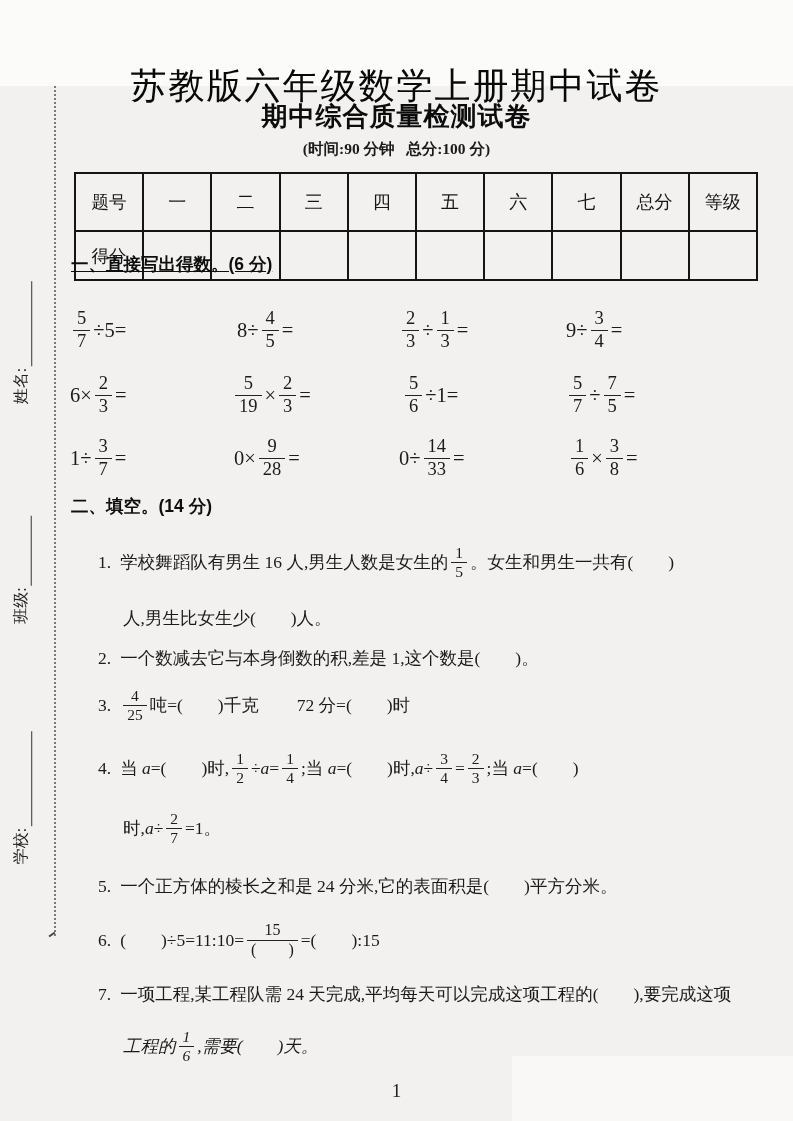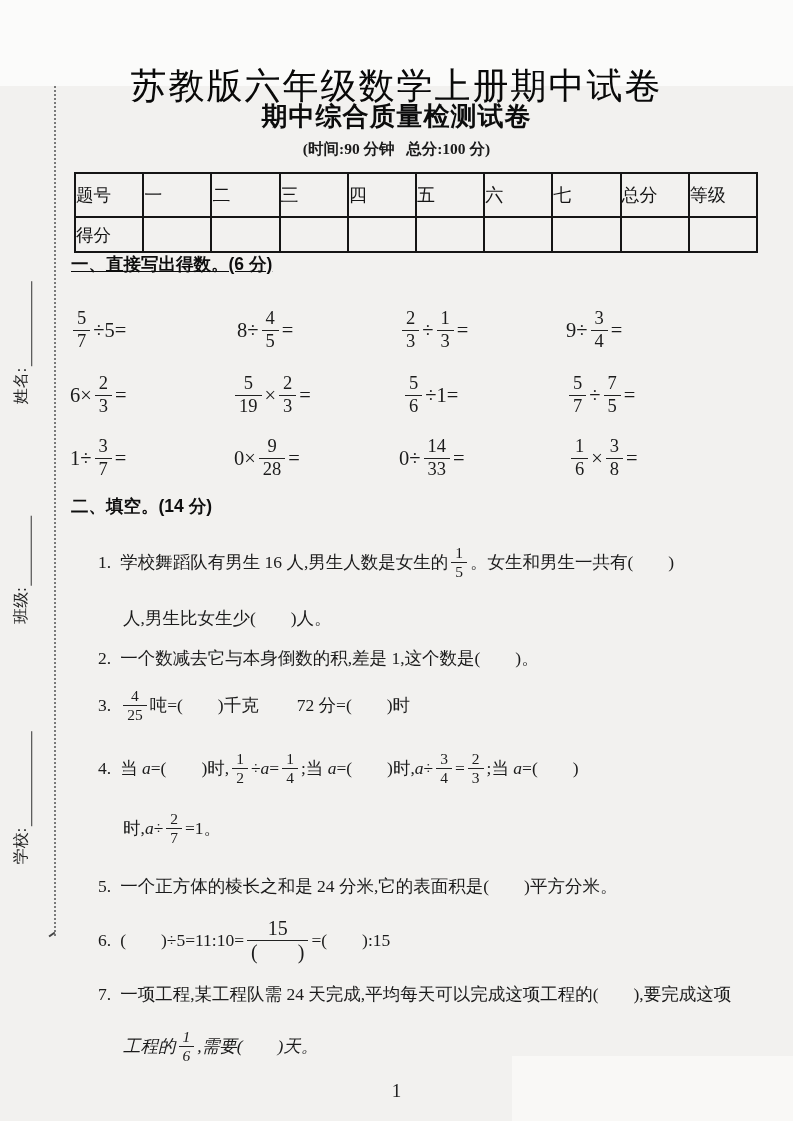--- a/index.html
+++ b/index.html
@@ -24,21 +24,21 @@
   .doc-info{
     position:absolute;left:0;top:139px;width:100%;text-align:center;
     font-size:15.5px;font-weight:bold;color:#1a1a1a;white-space:pre;
   }
 
   table.score{
     position:absolute;left:74px;top:172px;width:684px;
     border-collapse:collapse;table-layout:fixed;
     font-size:18px;color:#151515;
   }
-  table.score td{border:2px solid #151515;text-align:left;padding:0;}
+  table.score td{border:2px solid #151515;text-align:center;padding:7px;}
   table.score tr.hd td{height:42px;}
   table.score tr.sc td{height:33px;}
   table.score td.lab{font-size:17.5px;}
 
   .sec-head{
     position:absolute;
     font-family:"Liberation Sans","DejaVu Sans",sans-serif;
     font-weight:bold;font-size:17.5px;color:#0e0e0e;white-space:pre;
   }
 
@@ -57,21 +57,21 @@
   .mtext{white-space:pre;}
   .mvar{font-style:italic;white-space:pre;font-family:"Liberation Serif",serif;}
   .msp{display:inline-block;height:1px;}
 
   .frac{
     display:inline-flex;flex-direction:column;align-items:center;
     margin:0 3px;font-size:15.5px;line-height:1.15;vertical-align:middle;
   }
   .frac .num{padding:0 4px;}
   .frac .den{border-top:1.6px solid #222;padding:0 4px;white-space:pre;}
-  .frac.wide{font-size:20px;text-align:right;}
+  .frac.wide{font-size:16px;text-align:right;}
 
   .page-num{
     position:absolute;left:0;top:1080px;width:100%;text-align:center;
     font-size:19px;color:#222;
   }
 
   .dotline{
     position:absolute;left:54px;top:86px;height:850px;width:0;
     border-left:2px dotted #7a7a7a;
   }

